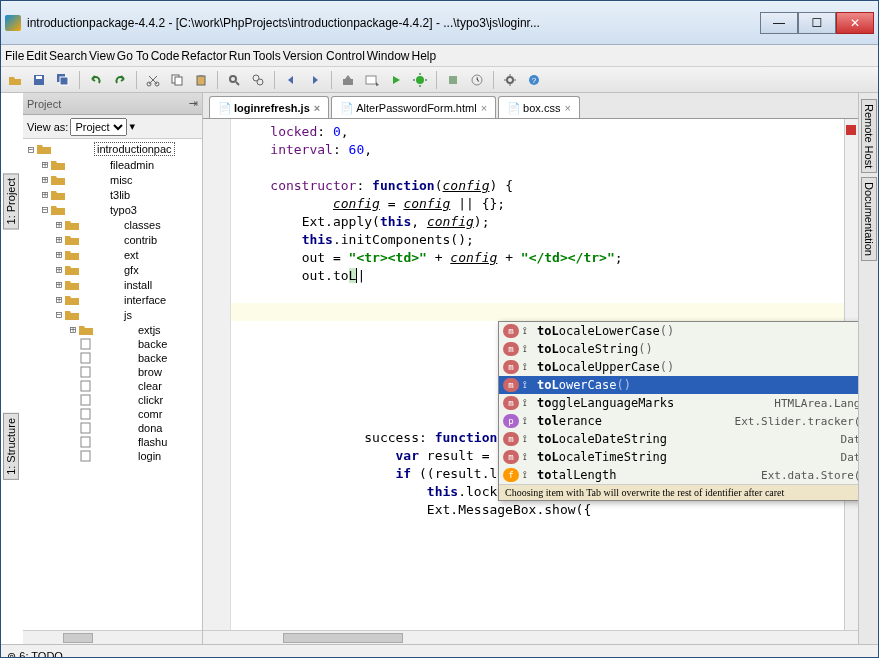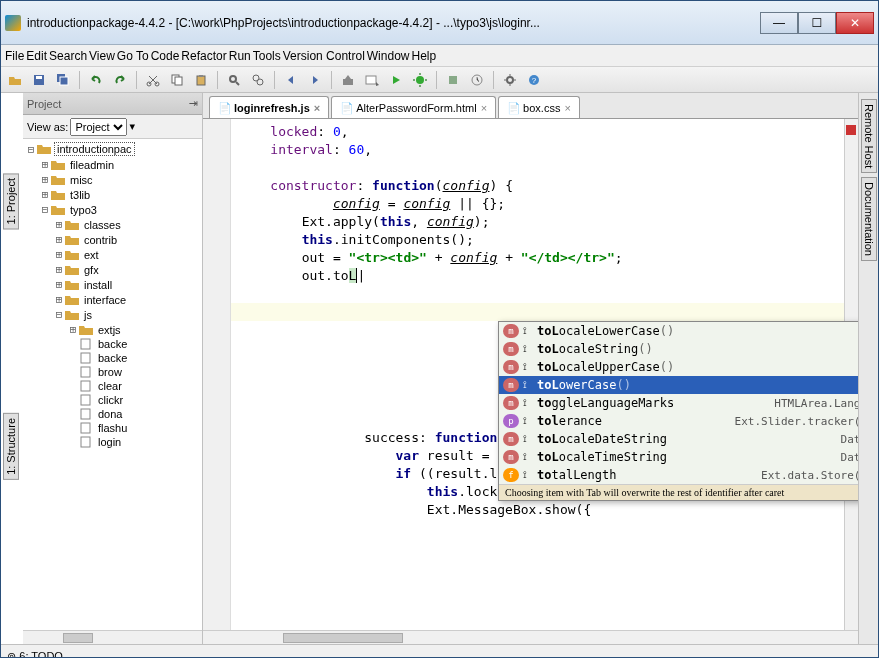--- a/index.html
+++ b/index.html
@@ -27,21 +27,21 @@
 .project-pane { width: 180px; background: #f4f4f4; border-right: 1px solid #c0c0c0; display: flex; flex-direction: column; }
 .pane-header { height: 22px; background: linear-gradient(#ddd,#ccc); display: flex; align-items: center; padding: 0 4px; gap: 4px; font-size: 11px; color: #555; border-bottom: 1px solid #aaa; }
 .pane-toolbar { height: 24px; display: flex; align-items: center; padding: 0 4px; gap: 2px; background: #f0f0f0; border-bottom: 1px solid #ccc; font-size: 11px; }
 .pane-toolbar select { font-size: 11px; height: 18px; }
 .tree { flex: 1; overflow: hidden; background: #fff; padding: 2px 0; }
 .tree ul { list-style: none; }
 .tree li { white-space: nowrap; padding: 1px 0; display: flex; align-items: center; }
 .tree .tw { display: inline-block; width: 12px; text-align: center; color: #666; font-family: monospace; }
 .tree .fold { width: 14px; height: 12px; display: inline-block; margin-right: 3px; }
 .tree .fold svg { width: 14px; height: 12px; }
-.tree .tn { display: inline-block; padding: 0 2px; }
+.tree .tn { display: inline-block; padding: 0 2px; margin-left: 40px; }
 .tree .sel { border: 1px dotted #555; }
 .tree-scroll { height: 14px; background: #f0f0f0; border-top: 1px solid #ccc; display:flex; align-items:center; }
 .tree-scroll .thumb { width: 30px; height: 10px; background: #ccc; margin-left: 40px; border:1px solid #aaa; }
 
 .editor-area { flex: 1; display: flex; flex-direction: column; background: #fff; position: relative; }
 .editor-tabs { height: 26px; background: #e8e8e8; display: flex; align-items: flex-end; padding-left: 6px; gap: 2px; border-bottom: 1px solid #999; }
 .editor-tab { height: 22px; background: #fff; border: 1px solid #999; border-bottom: none; border-radius: 3px 3px 0 0; padding: 0 8px; display: flex; align-items: center; gap: 4px; font-size: 11px; }
 .editor-tab .ti { width: 12px; height: 12px; }
 .editor-tab .tx { color: #888; cursor: pointer; }
 .editor-tab.active { background: #fff; font-weight: bold; }
@@ -376,20 +376,27 @@
             <span class="fold"><svg viewBox="0 0 14 12">
                 <rect x="2" y="1" width="9" height="10" fill="#fff" stroke="#888"></rect>
               </svg></span>
             <span class="tn">clickr</span>
           </li>
         <li style="padding-left:44px">
             <span class="tw"> </span>
             <span class="fold"><svg viewBox="0 0 14 12">
                 <rect x="2" y="1" width="9" height="10" fill="#fff" stroke="#888"></rect>
               </svg></span>
+            <span class="tn">comr</span>
+          </li>
+        <li style="padding-left:44px">
+            <span class="tw"> </span>
+            <span class="fold"><svg viewBox="0 0 14 12">
+                <rect x="2" y="1" width="9" height="10" fill="#fff" stroke="#888"></rect>
+              </svg></span>
             <span class="tn">dona</span>
           </li>
         <li style="padding-left:44px">
             <span class="tw"> </span>
             <span class="fold"><svg viewBox="0 0 14 12">
                 <rect x="2" y="1" width="9" height="10" fill="#fff" stroke="#888"></rect>
               </svg></span>
             <span class="tn">flashu</span>
           </li>
         <li style="padding-left:44px">

